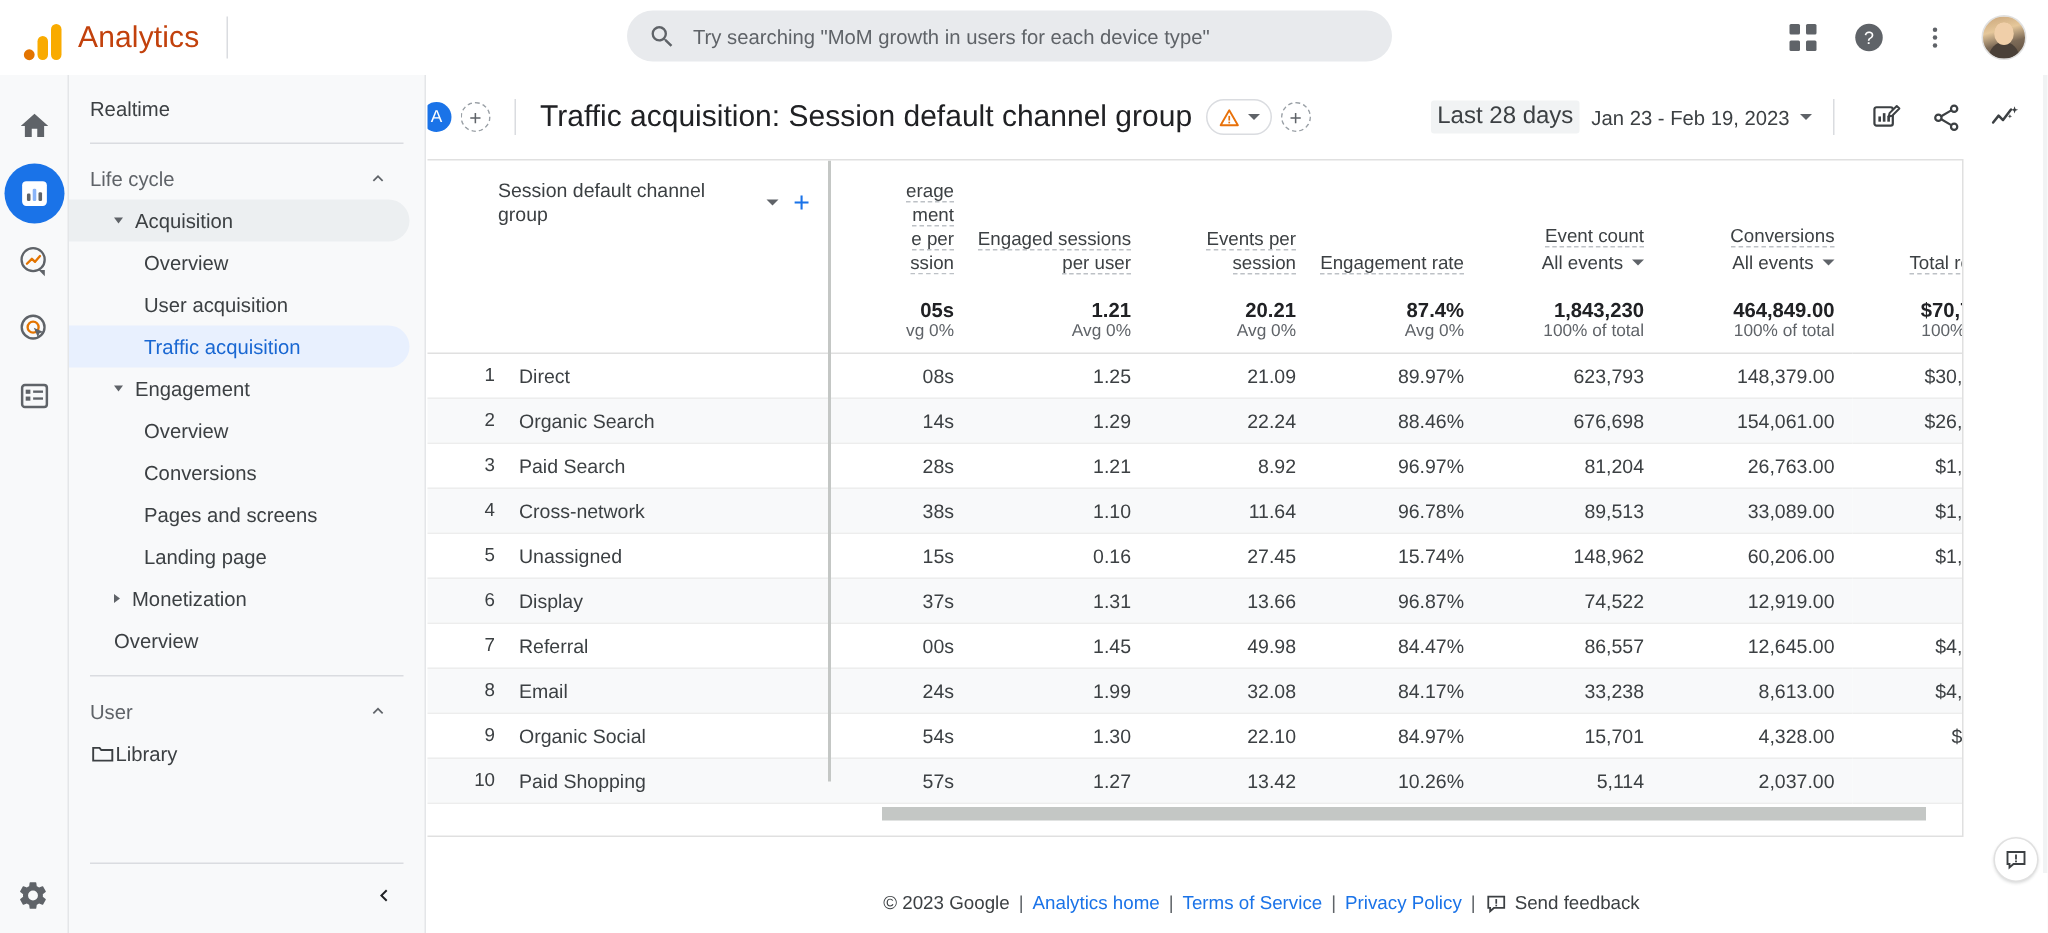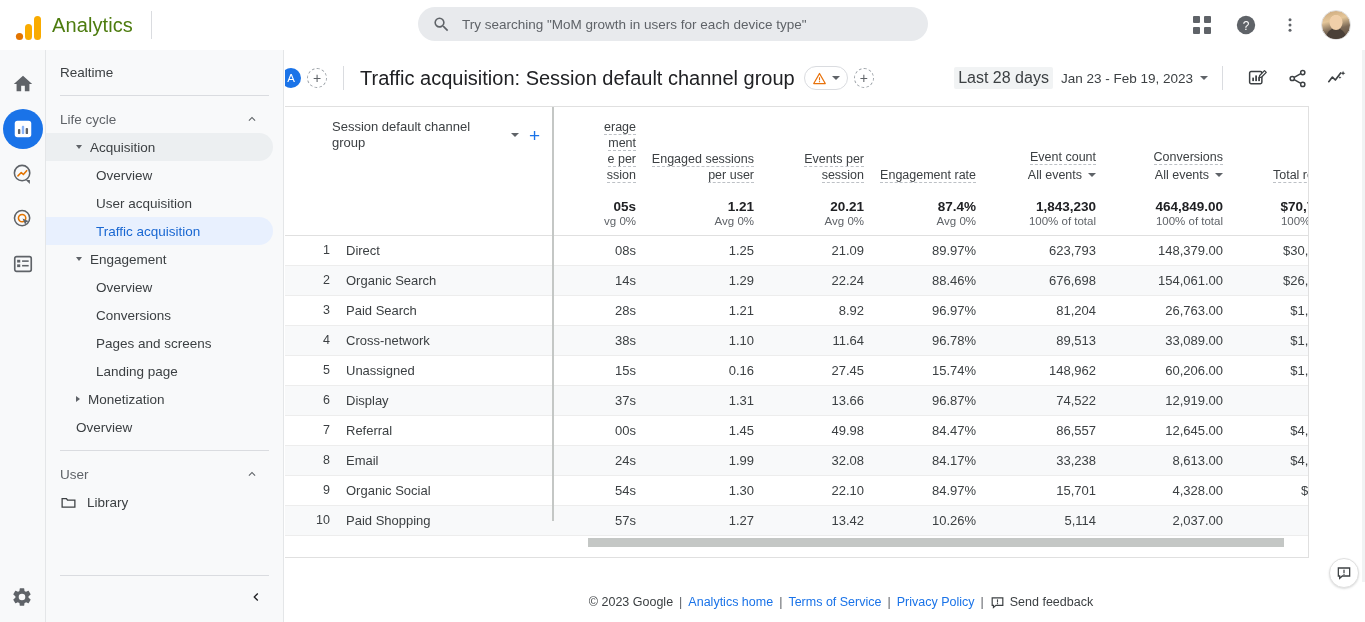--- a/index.html
+++ b/index.html
@@ -11,21 +11,21 @@
   }
 
   
   .topbar {
     position: absolute; top: 0; left: 0; width: 1365px; height: 50px;
     background: #fff; display: flex; align-items: center;
     z-index: 30;
   }
   .ga-logo { margin-left: 12px; width: 34px; height: 34px; display:flex; align-items:flex-end; justify-content:center; }
   .brand {
-    font-size: 20px; color: #4d7c0f; margin-left: 6px;
+    font-size: 20px; color: #c2410c; margin-left: 6px;
     font-family: "Liberation Sans", sans-serif; letter-spacing: .1px;
   }
   .brand-divider { width:1px; height:28px; background:#dadce0; margin-left:18px; }
 
   .searchwrap {
     position: absolute; left: 418px; top: 7px; width: 510px; height: 34px;
   }
   .searchbox {
     width: 100%; height: 34px; background: #e8eaed; border-radius: 17px;
     display: flex; align-items: center; padding: 0 14px; border:none;
@@ -314,21 +314,21 @@
 
   <div class="nav-sep"></div>
 
   <div class="nav-row group">
     <span>User</span>
     <svg width="14" height="14" viewBox="0 0 24 24">
       <path fill="#5f6368" d="M7.4 15.4 12 10.8l4.6 4.6 1.4-1.4-6-6-6 6z"></path>
     </svg>
   </div>
 
-  <div class="nav-row sub" style="padding-left:14px;gap:10px">
+  <div class="nav-row sub" style="padding-left:14px;">
     <svg width="17" height="17" viewBox="0 0 24 24">
       <path fill="none" stroke="#3c4043" stroke-width="1.8" d="M3 6.5h6l1.6 2H21v10H3z"></path>
     </svg>
     <span>Library</span>
   </div>
 
   <div class="nav-bottom-sep"></div>
   <div class="collapse-btn">
     <svg width="16" height="16" viewBox="0 0 24 24">
       <path fill="#202124" d="M15.4 7.4 14 6l-6 6 6 6 1.4-1.4-4.6-4.6z"></path>

